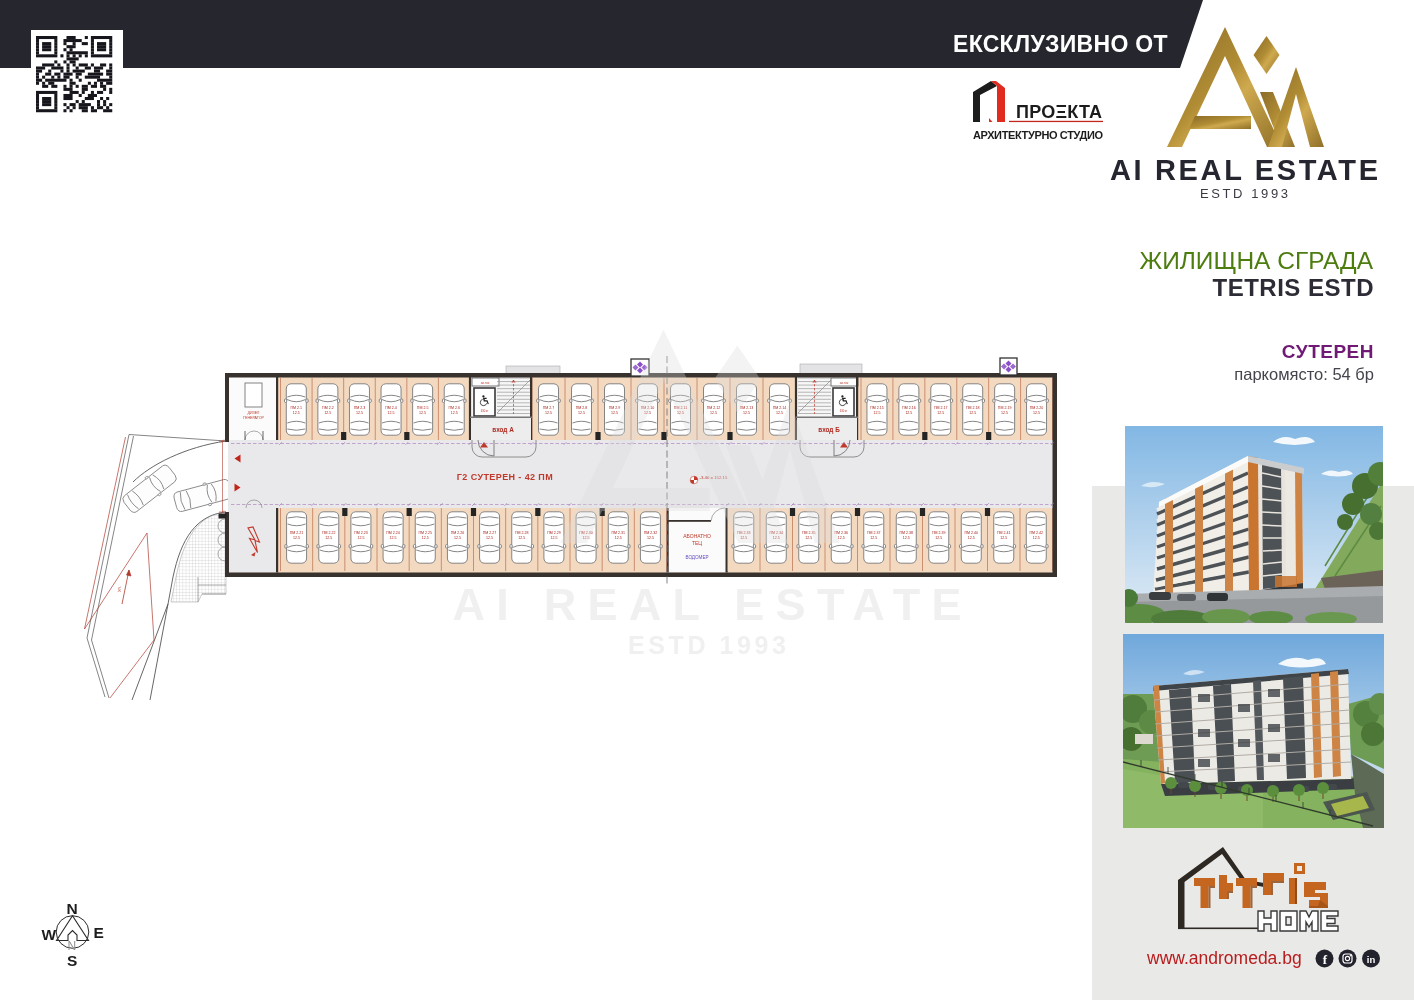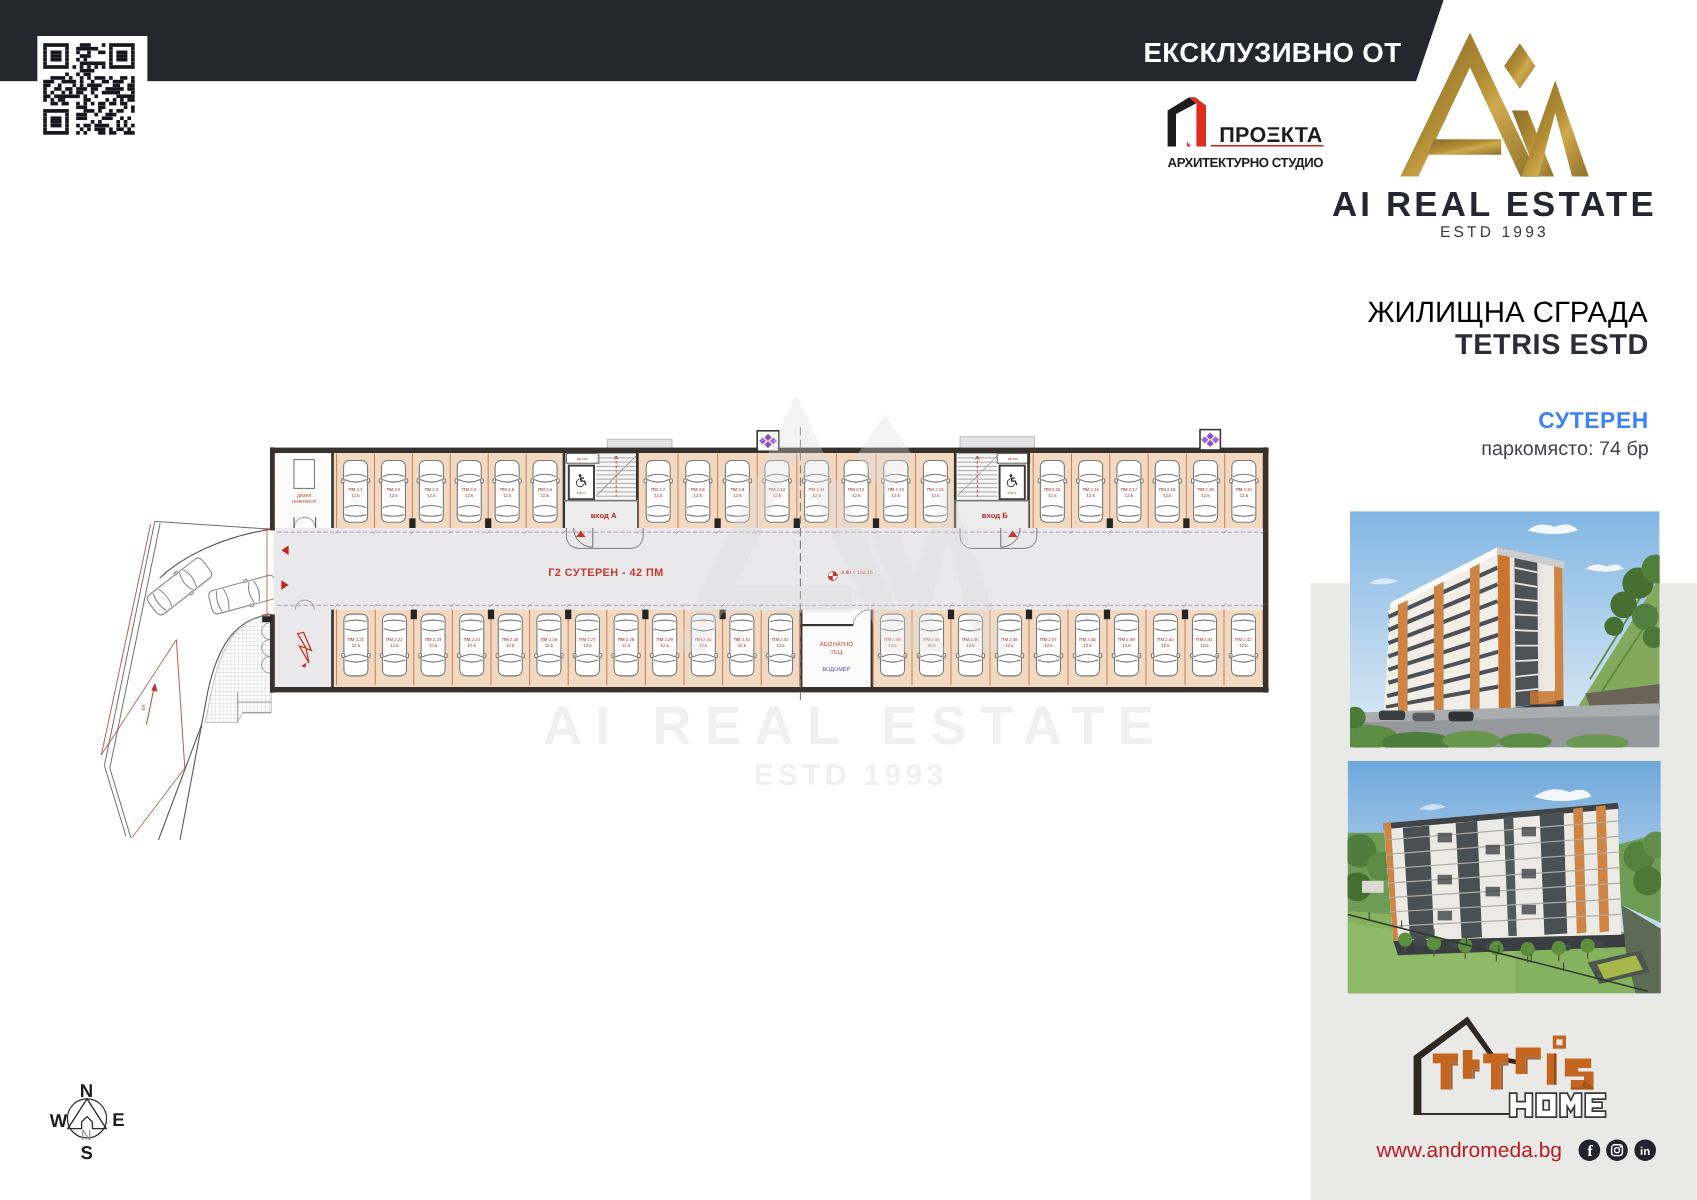--- a/index.html
+++ b/index.html
@@ -200,27 +200,27 @@
 <path d="M125,7 L67,127 L82,127 L125,36 L167,127 L182,127 Z"></path>
 <path d="M95,96 L151,96 L151,109 L89,109 Z"></path>
 <path d="M166.5,16 L179.5,35 L166.5,54 L153.5,35 Z"></path>
 <path d="M160,72 L173,72 L195,127 L181,127 Z"></path>
 <path d="M196,47 L168,127 L182,127 L196,74 L210,127 L224,127 Z"></path>
 </g>
 <text x="10" y="160" font-size="29" font-weight="700" fill="#262631" textLength="268">AI REAL ESTATE</text>
 <text x="100" y="177.5" font-size="13" font-weight="400" fill="#3a3a44" textLength="88">ESTD 1993</text>
 </svg>
 
-<div class="abs" style="right:41px;top:247px;font-size:24.5px;color:#000000">ЖИЛИЩНА СГРАДА</div>
+<div class="abs" style="right:41px;top:247px;font-size:24.5px;color:#4d7c0f">ЖИЛИЩНА СГРАДА</div>
 
 <div class="abs" style="right:40px;top:274px;font-size:24px;font-weight:700;color:#2c2c36;letter-spacing:0.5px">TETRIS ESTD</div>
 
-<div class="abs" style="right:40px;top:341px;font-size:19px;font-weight:700;color:#3b82f6;letter-spacing:0.5px">СУТЕРЕН</div>
-
-<div class="abs" style="right:40px;top:365px;font-size:16.5px;color:#44444c">паркомясто: 74 бр</div>
+<div class="abs" style="right:40px;top:341px;font-size:19px;font-weight:700;color:#701a75;letter-spacing:0.5px">СУТЕРЕН</div>
+
+<div class="abs" style="right:40px;top:365px;font-size:16.5px;color:#44444c">паркомясто: 54 бр</div>
 
 <div class="abs" style="left:1092px;top:486px;width:322px;height:514px;background:#e9e9e8"></div>
 
 <svg class="abs" style="left:1125px;top:426px" width="258" height="197" viewBox="0 0 258 197">
 <defs>
 <linearGradient id="sky1" x1="0" y1="0" x2="0" y2="1">
 <stop offset="0" stop-color="#82b7e4"></stop>
         <stop offset="0.75" stop-color="#cadff1"></stop>
         <stop offset="1" stop-color="#e0edf7"></stop>
 </linearGradient>

